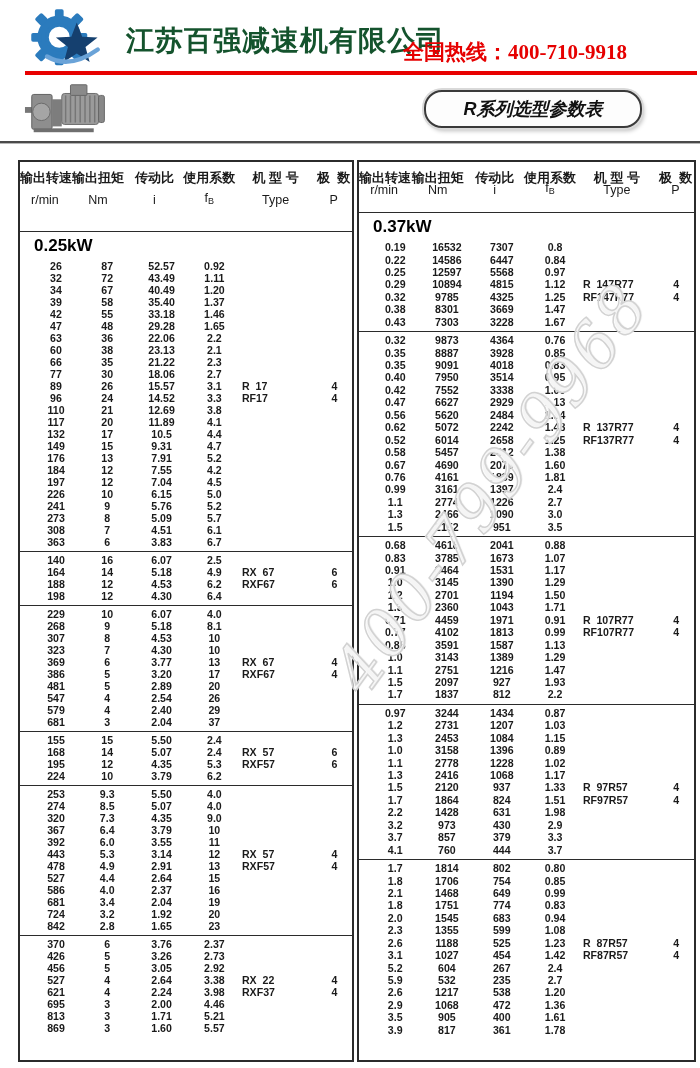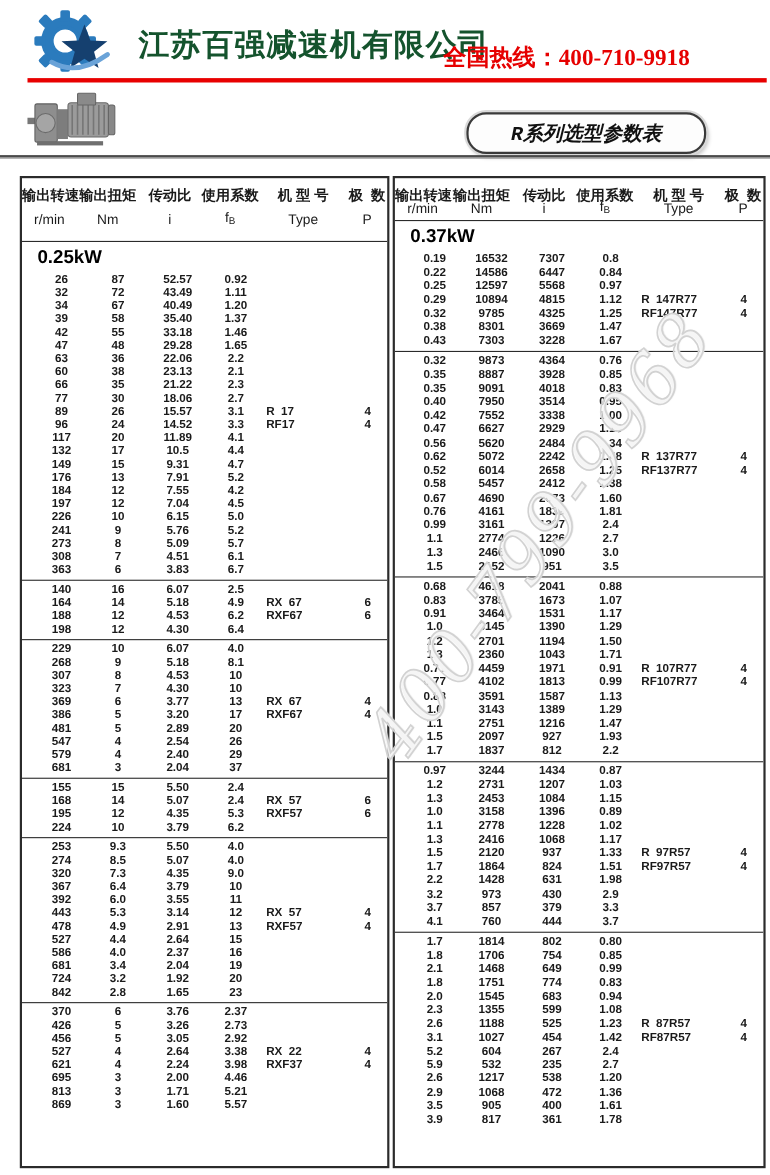--- a/index.html
+++ b/index.html
@@ -7,35 +7,35 @@
         font-family:"Liberation Sans",sans-serif;color:#1c1c1c;}
 
   
   .logo{position:absolute;left:22px;top:4px;width:92px;height:70px;}
   .company{position:absolute;left:112px;top:22px;font-size:28px;font-weight:700;
            letter-spacing:1px;color:#14532d;white-space:nowrap;margin-left:14px;}
   .hotline{position:absolute;left:403px;top:38px;font-size:21px;font-weight:700;
            color:#e60000;font-family:"Liberation Serif",serif;white-space:nowrap;}
   .redline{position:absolute;left:25px;top:71px;width:672px;height:4px;background:#e80000;}
   .motor{position:absolute;left:24px;top:78px;width:92px;height:60px;}
-  .badge{position:absolute;left:424px;top:102px;width:214px;height:34px;
+  .badge{position:absolute;left:424px;top:90px;width:214px;height:34px;
          border:2px solid #3a3a3a;border-radius:18px;background:#fdfdfd;
          box-shadow:0 0 0 2px #d9d9d9,2px 3px 4px rgba(0,0,0,.25);
          display:flex;align-items:center;justify-content:center;
-         font-size:18px;font-weight:700;font-style:italic;color:#111;font-family:Liberation Mono, monospace;}
+         font-size:18px;font-weight:700;font-style:italic;color:#111;}
   .grayline{position:absolute;left:0;top:141px;width:700px;height:2px;background:#4a4a4a;
             border-bottom:1px solid #b5b5b5;}
 
   
   .tbox{position:absolute;top:160px;height:902px;border:2px solid #2b2b2b;
         background:#fff;box-sizing:border-box;overflow:hidden;}
   .tbox.left{left:18px;width:336px;}
   .tbox.right{left:357px;width:339px;}
 
-  .thead{border-bottom:1px solid #2b2b2b;padding:5px 0 8px 0;}
+  .thead{border-bottom:1px solid #2b2b2b;padding:5px 0 20px 0;}
   .hrow-cn .tcell{font-size:13px;font-weight:700;line-height:22px;}
   .hrow-unit .tcell{font-size:12.5px;font-weight:400;line-height:19px;}
   .sub{font-size:9px;vertical-align:-2px;}
 
   .section-label{font-size:17px;font-weight:700;padding:4px 0 2px 14px;color:#000;}
 
   .trow{display:grid;grid-template-columns:15% 17% 17% 16% 24% 11%;align-items:center;
         height:12px;font-size:10.6px;font-weight:700;color:#1a1a1a;}
   .tbox.right .trow{height:12.45px;}
   .thead .trow{height:auto;font-weight:inherit;}
@@ -216,20 +216,28 @@
           </div>
           <div class="trow">
             <span class="tcell c-speed">96</span>
             <span class="tcell c-torque">24</span>
             <span class="tcell c-ratio">14.52</span>
             <span class="tcell c-fb">3.3</span>
             <span class="tcell c-type">RF17</span>
             <span class="tcell c-poles">4</span>
           </div>
           <div class="trow">
+            <span class="tcell c-speed">110</span>
+            <span class="tcell c-torque">21</span>
+            <span class="tcell c-ratio">12.69</span>
+            <span class="tcell c-fb">3.8</span>
+            <span class="tcell c-type"></span>
+            <span class="tcell c-poles"></span>
+          </div>
+          <div class="trow">
             <span class="tcell c-speed">117</span>
             <span class="tcell c-torque">20</span>
             <span class="tcell c-ratio">11.89</span>
             <span class="tcell c-fb">4.1</span>
             <span class="tcell c-type"></span>
             <span class="tcell c-poles"></span>
           </div>
           <div class="trow">
             <span class="tcell c-speed">132</span>
             <span class="tcell c-torque">17</span>

